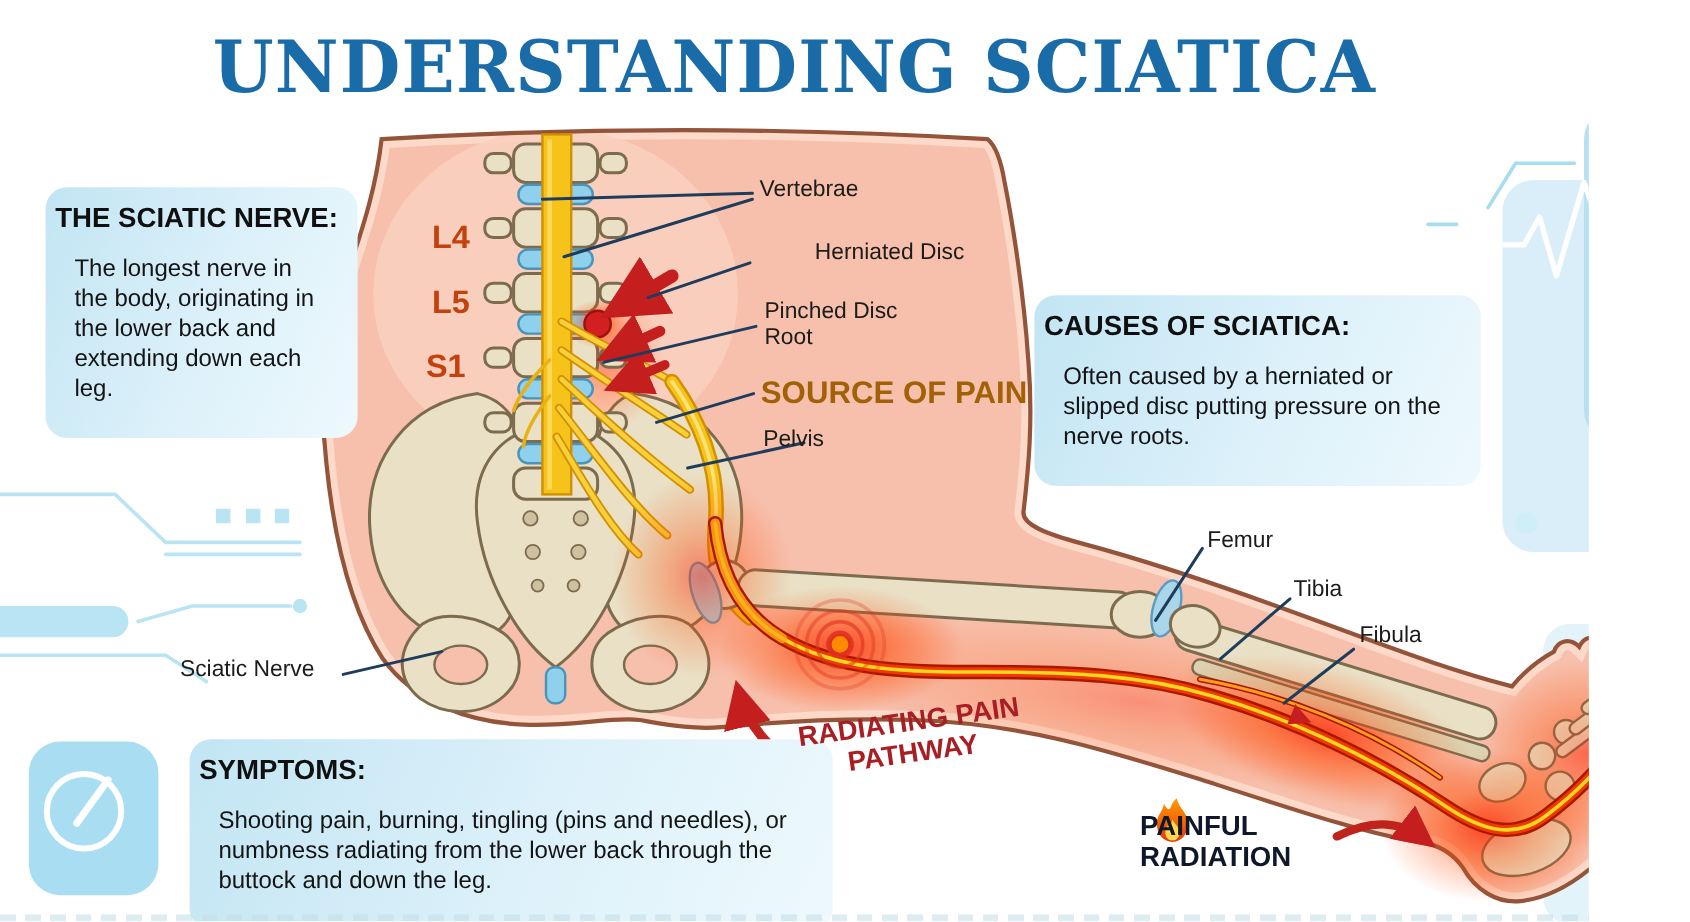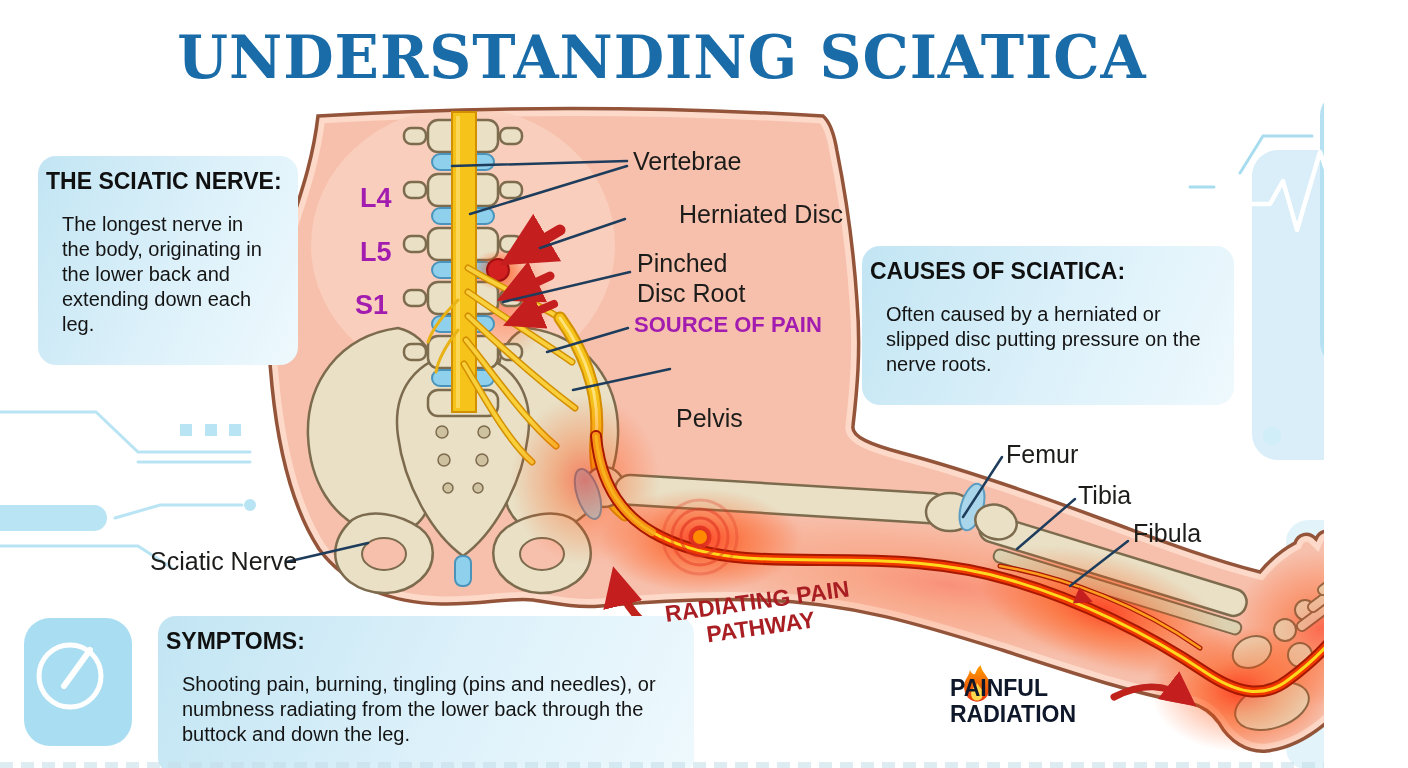--- a/index.html
+++ b/index.html
@@ -9,31 +9,31 @@
          font-family:"DejaVu Serif",serif;font-weight:bold;font-size:60px;letter-spacing:1px;
          color:#1a6ca8;transform:scaleX(.97);}
   svg.base{position:absolute;left:0;top:0;width:1408px;height:768px;}
   .ibox{position:absolute;background:linear-gradient(115deg,#c2e5f3 0%,#ddf1fa 55%,#eef9fd 100%);
         border-radius:18px;padding:12px 8px;color:#141414;}
   .ibox h2{margin:0 0 2px 0;font-size:23px;line-height:1.2;font-weight:bold;color:#101010;}
   .ibox p{margin:16px;font-size:20px;line-height:1.25;}
   .box-nerve{left:38px;top:156px;width:244px;}
   .box-causes{left:862px;top:246px;width:356px;}
   .box-symptoms{left:158px;top:616px;width:520px;}
-  .lbl{position:absolute;font-size:25px;color:#1c1c1a;white-space:nowrap;}
+  .lbl{position:absolute;font-size:19px;color:#1c1c1a;white-space:nowrap;}
   .lbl-vertebrae{left:633px;top:147px;}
   .lbl-herniated{left:631px;top:200px;margin-left:48px;}
   .lbl-pinched{left:637px;top:249px;width:130px;white-space:normal;line-height:1.18;}
-  .lbl-source{left:634px;top:312px;font-weight:bold;font-size:22px;color:#a21caf;}
-  .lbl-pelvis{left:676px;top:356px;margin-top:48px;}
+  .lbl-source{left:634px;top:312px;font-weight:bold;font-size:26px;color:#a16207;}
+  .lbl-pelvis{left:636px;top:356px;}
   .lbl-femur{left:1006px;top:440px;}
   .lbl-tibia{left:1078px;top:481px;}
   .lbl-fibula{left:1133px;top:519px;}
   .lbl-sciatic{left:150px;top:547px;}
-  .spl{position:absolute;font-weight:bold;font-size:27px;color:#a21caf;}
+  .spl{position:absolute;font-weight:bold;font-size:27px;color:#c2410c;}
   .spl-l4{left:360px;top:183px;}
   .spl-l5{left:360px;top:237px;}
   .spl-s1{left:355px;top:290px;}
   .rp{position:absolute;left:638px;top:588px;width:242px;text-align:center;
       font-weight:bold;font-size:23px;line-height:1.15;color:#a81e23;transform:rotate(-8deg);}
   .pf{position:absolute;left:950px;top:675px;width:152px;text-align:left;
       font-weight:bold;font-size:23px;line-height:1.14;color:#0f172a;}
   .fire{position:absolute;left:957px;top:657px;width:40px;height:54px;}
   .edgestrip{position:absolute;left:0;bottom:0;width:100%;height:6px;opacity:.55;
       background:repeating-linear-gradient(90deg,#c3dde8 0 13px,transparent 13px 21px);}

